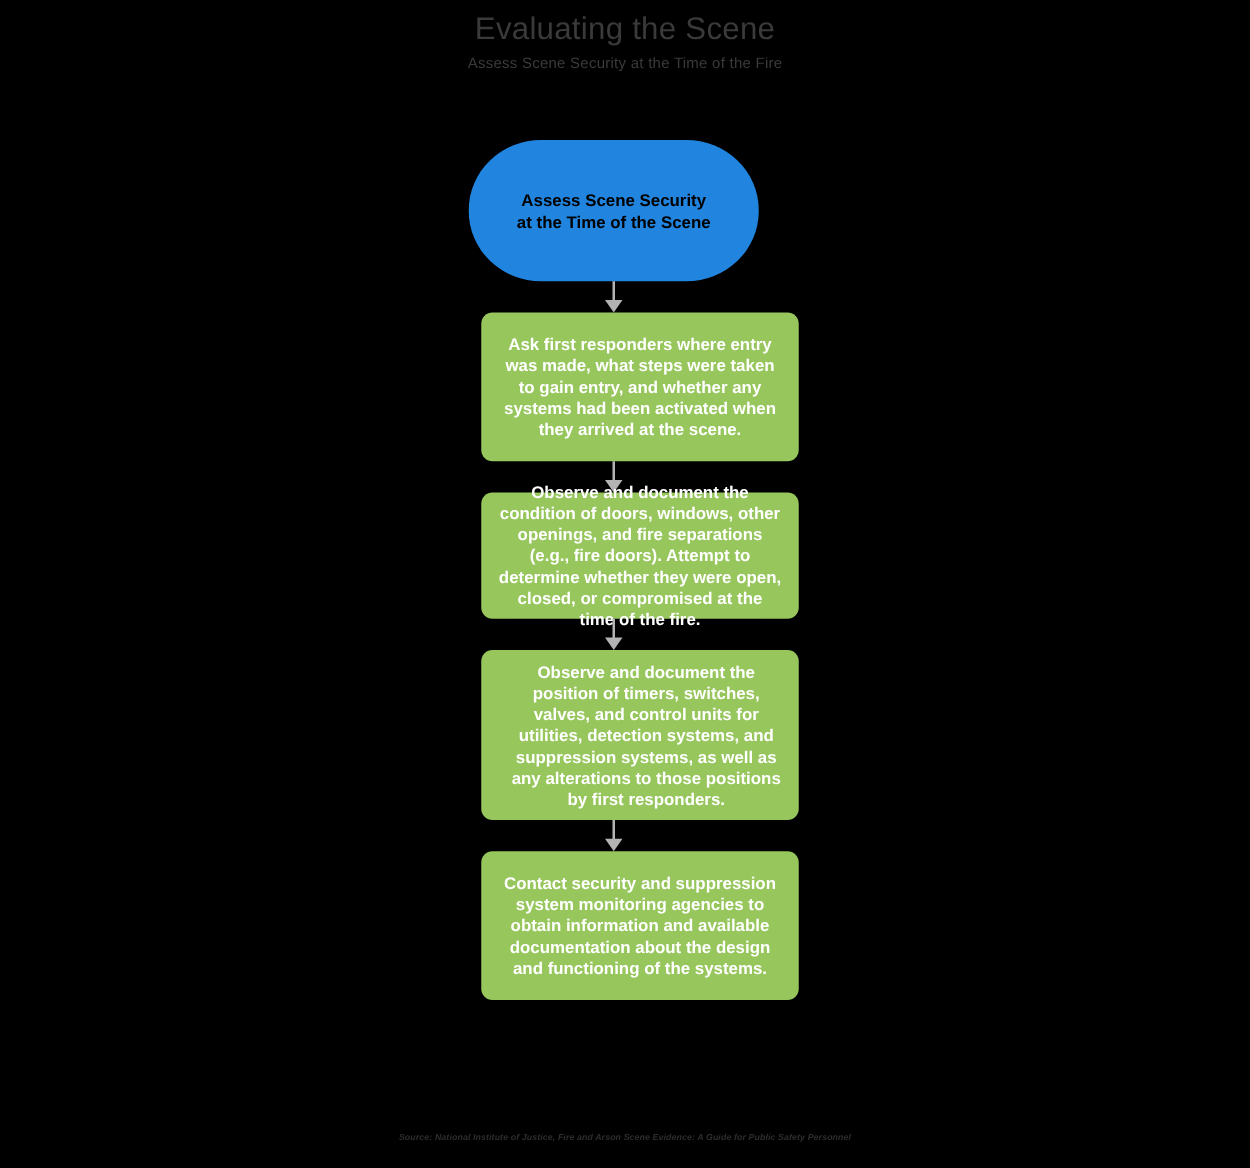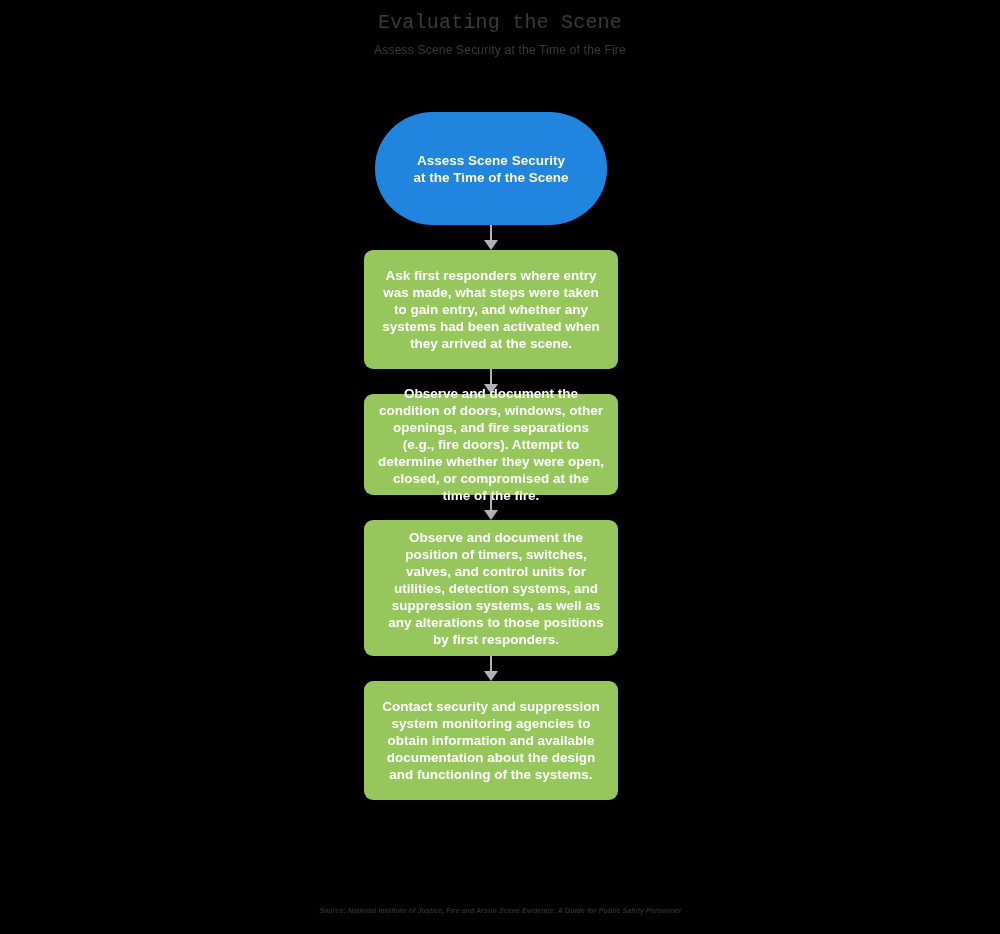--- a/index.html
+++ b/index.html
@@ -25,26 +25,25 @@
 
   
   .title-block {
     position: absolute;
     top: 10px;
     left: 0;
     width: 1000px;
     text-align: center;
   }
   .title-main {
-    font-size: 20px;
+    font-size: 25px;
     line-height: 26px;
     color: #3a3a3a;
     font-weight: 400;
     letter-spacing: 0.2px;
-    font-family: Liberation Mono, monospace;
   }
   .title-sub {
     font-size: 12px;
     line-height: 24px;
     color: #3a3a3a;
     font-weight: 400;
     letter-spacing: 0.2px;
     margin-top: 2px;
   }
 
@@ -63,39 +62,40 @@
     width: 232px;
     height: 113px;
     border-radius: 58px / 56px;
     background: #2185e0;
     display: flex;
     align-items: center;
     justify-content: center;
     box-sizing: border-box;
   }
   .node-start .node-text {
-    color: #fef9c3;
+    color: #000000;
     font-size: 13.5px;
     line-height: 17px;
     font-weight: bold;
     text-align: center;
     padding: 0 18px;
   }
 
   
   .node-process {
     position: relative;
     width: 254px;
     border-radius: 9px;
     background: #96c65c;
     display: flex;
     align-items: center;
     justify-content: center;
     box-sizing: border-box;
     padding: 12px 14px;
+    margin-left: 21px;
   }
   .node-process .node-text {
     color: #ffffff;
     font-size: 13.5px;
     line-height: 17px;
     font-weight: bold;
     text-align: center;
   }
   .h-box1 { height: 119px; }
   .h-box2 { height: 101px; }

